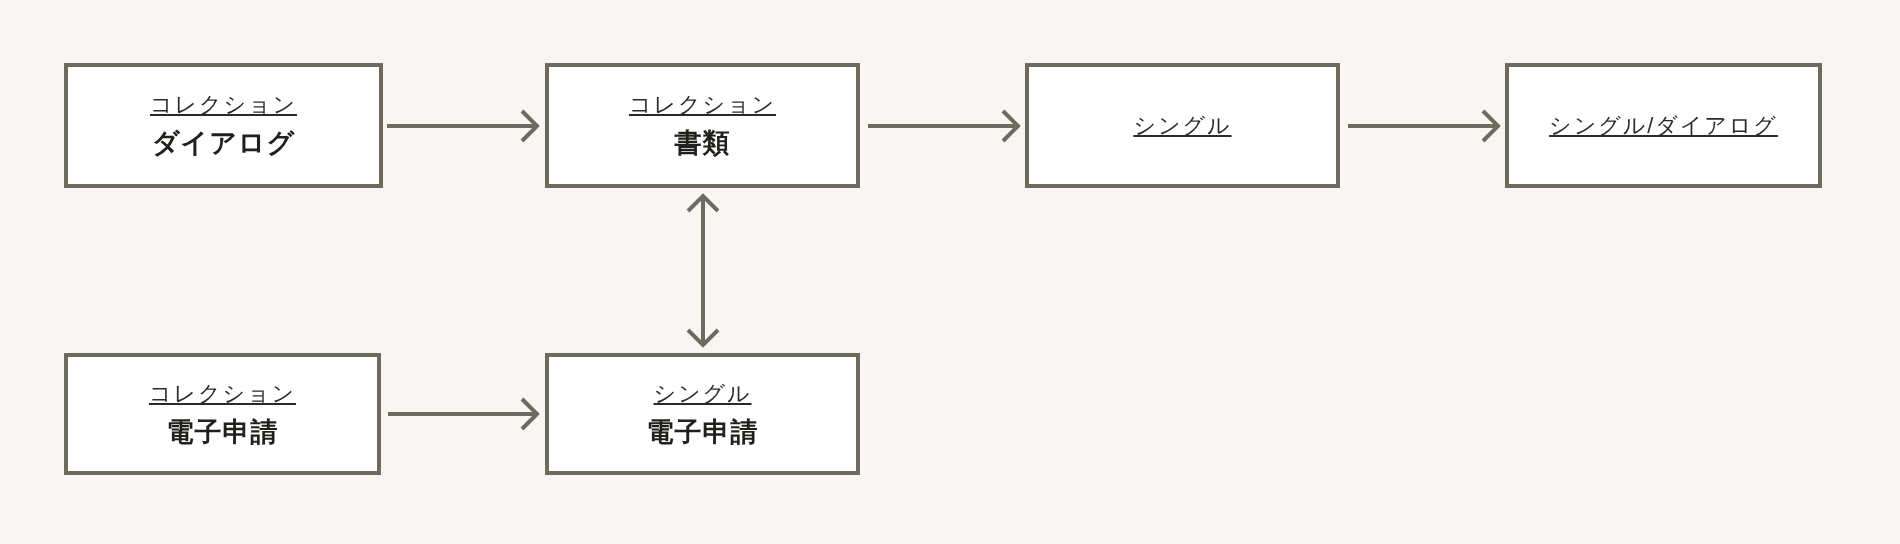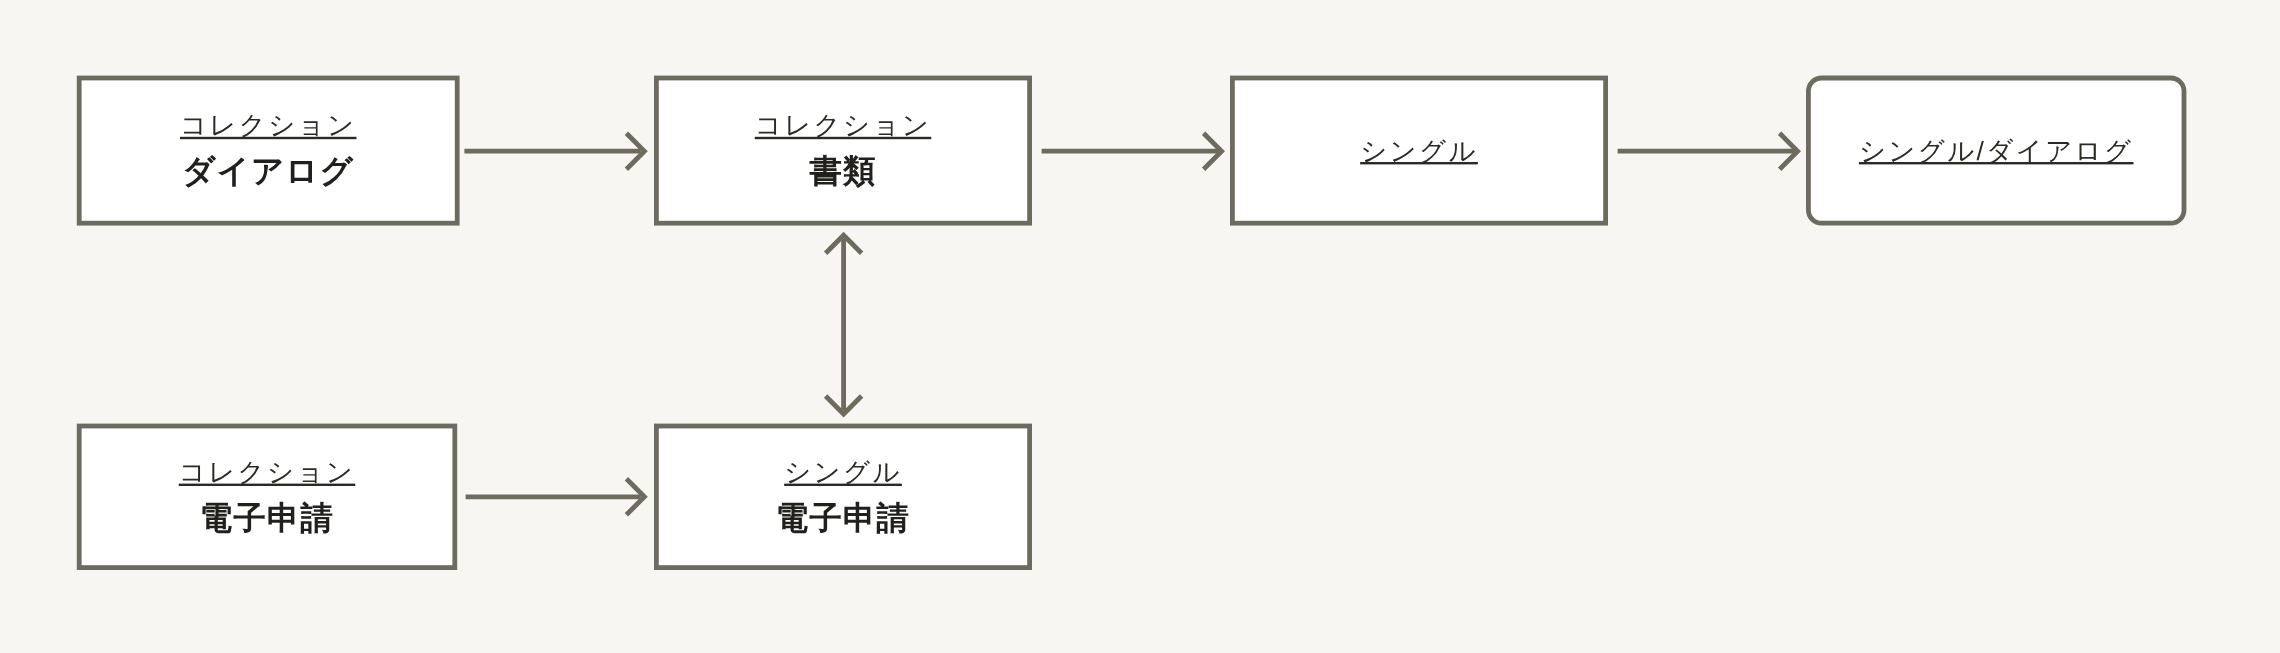--- a/index.html
+++ b/index.html
@@ -46,21 +46,21 @@
     letter-spacing: 1px;
   }
   .node .label-suffix {
     font-weight: 400;
     letter-spacing: 0px;
   }
   
   #node-1 { left: 64px;   top: 63px;  width: 319px; height: 125px; }
   #node-2 { left: 545px;  top: 63px;  width: 315px; height: 125px; }
   #node-3 { left: 1025px; top: 63px;  width: 315px; height: 125px; }
-  #node-4 { left: 1505px; top: 63px;  width: 317px; height: 125px; border-radius: 13px; }
+  #node-4 { left: 1505px; top: 63px;  width: 317px; height: 125px; }
   #node-5 { left: 64px;   top: 353px; width: 317px; height: 122px; }
   #node-6 { left: 545px;  top: 353px; width: 315px; height: 122px; }
   .arrow-layer {
     position: absolute;
     left: 0; top: 0;
     width: 1900px;
     height: 544px;
     pointer-events: none;
   }
   .arrow-layer line, .arrow-layer polyline {

